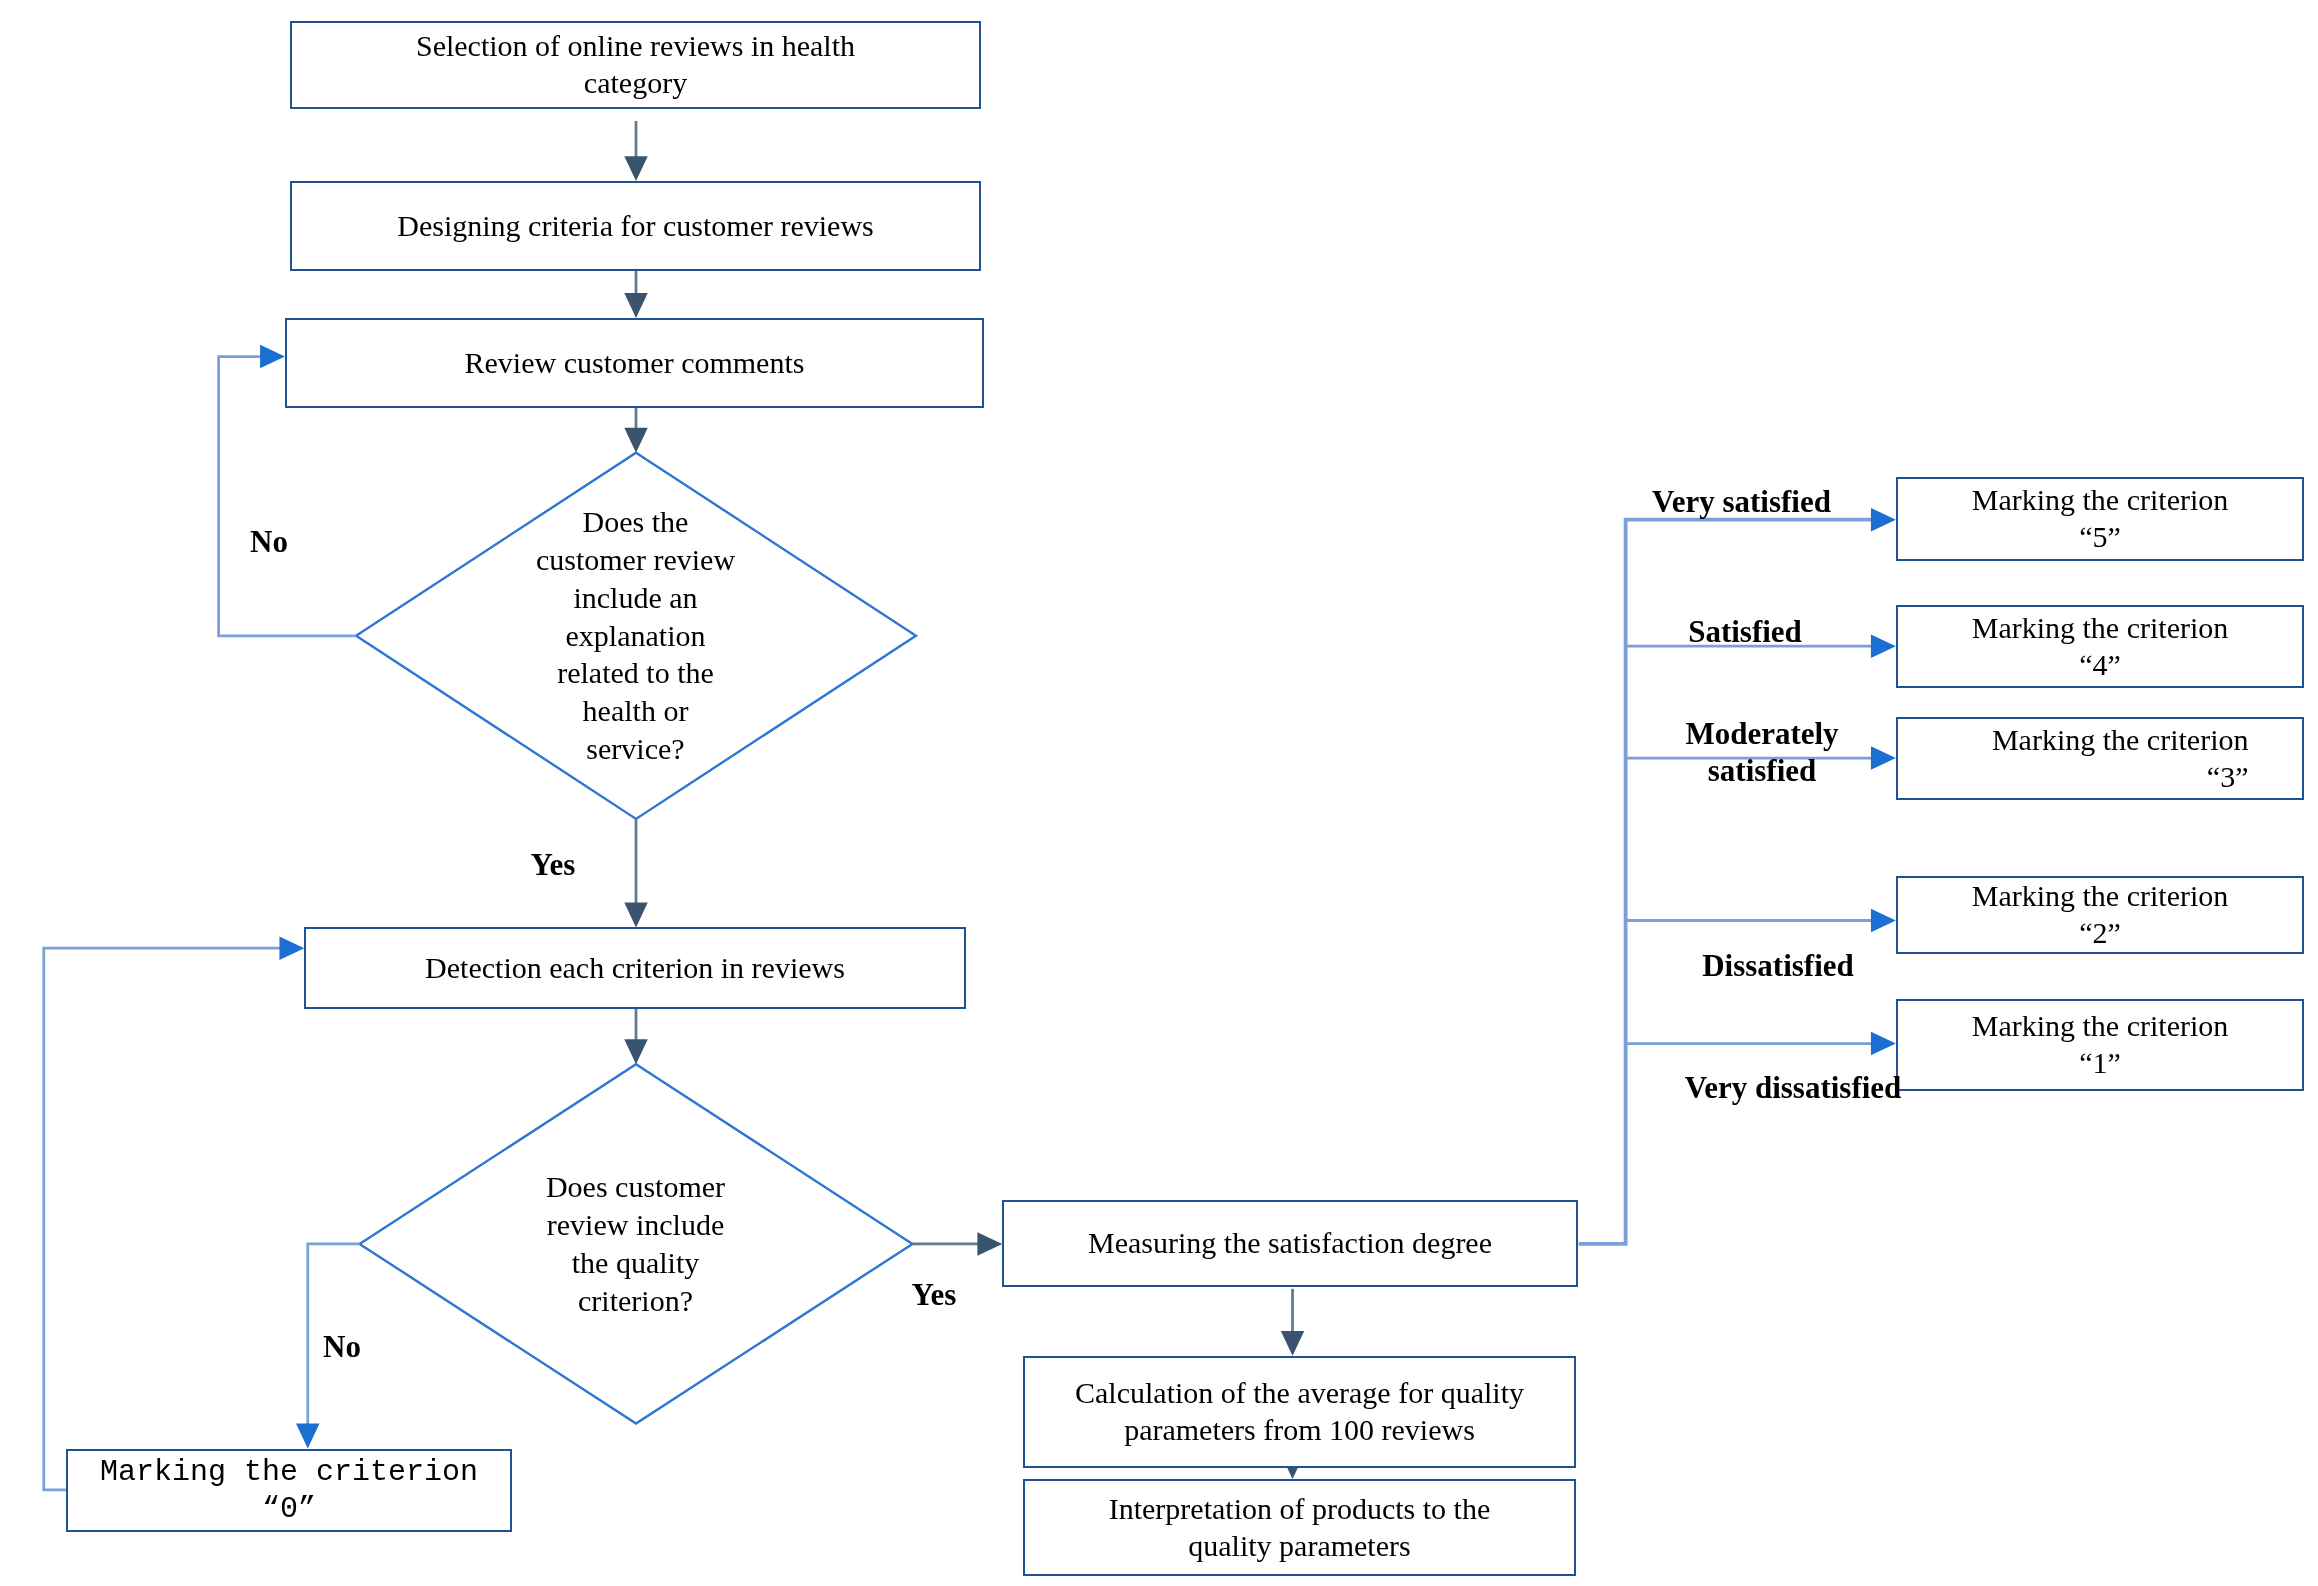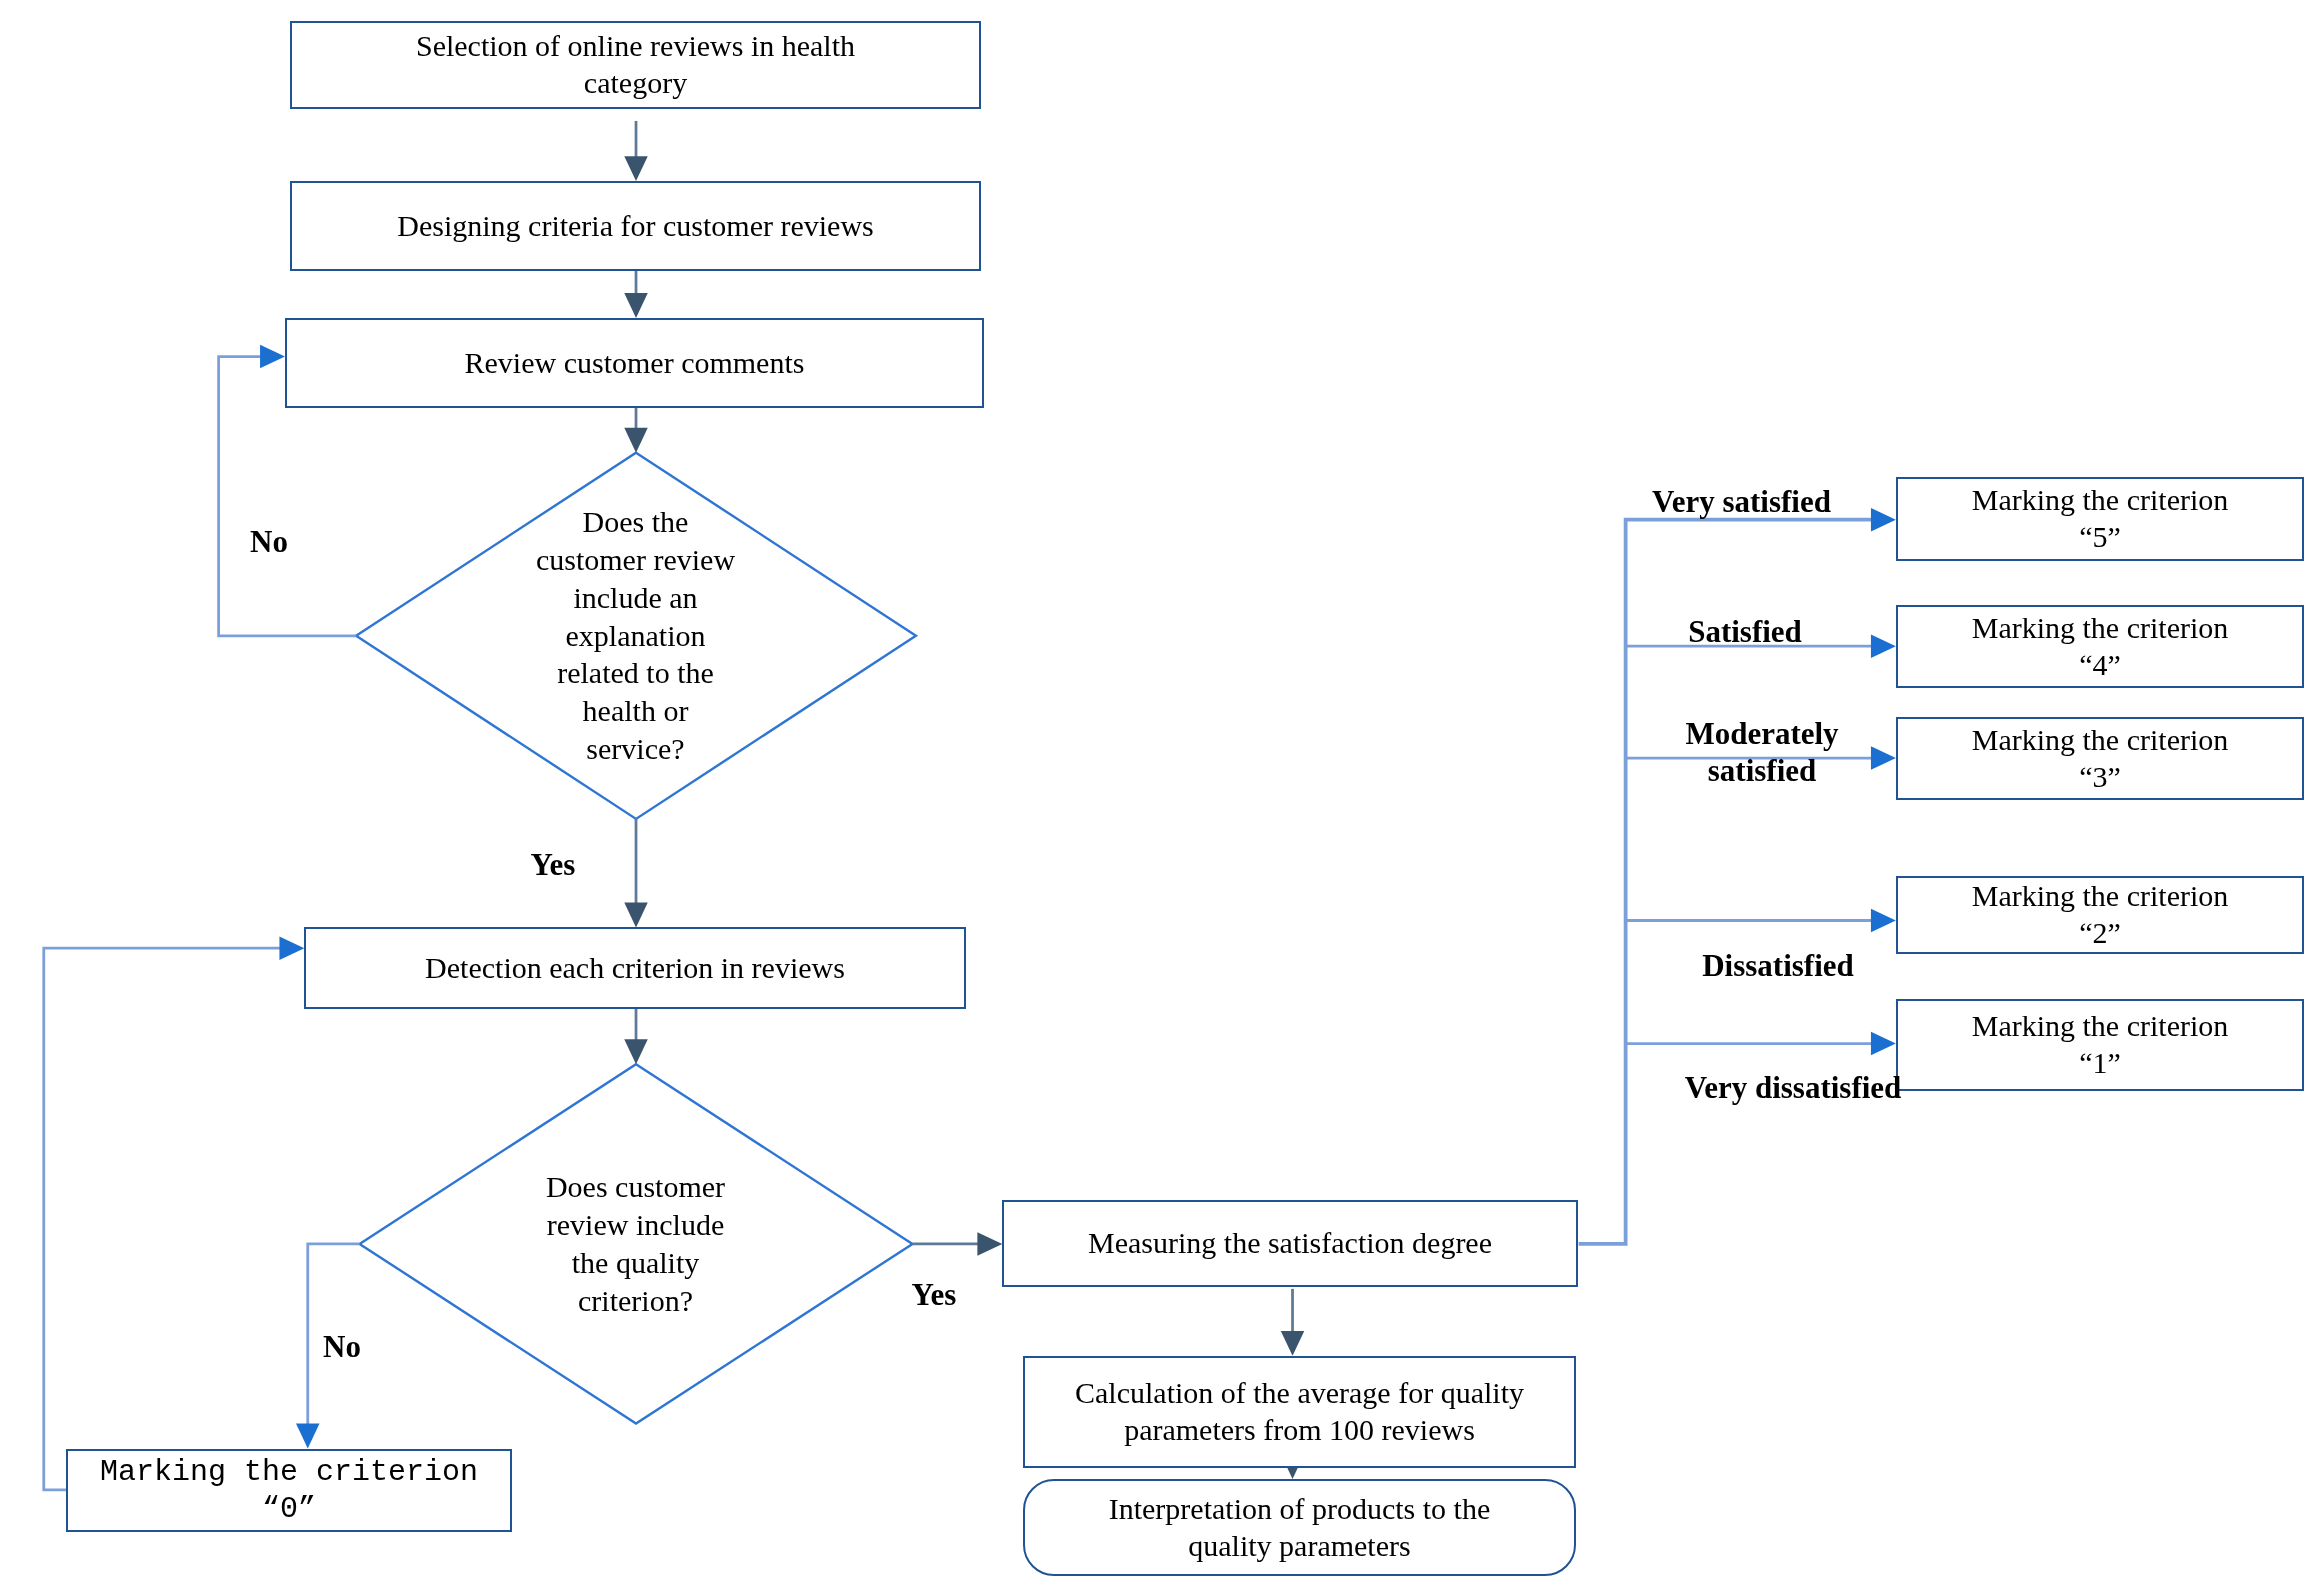--- a/index.html
+++ b/index.html
@@ -132,34 +132,34 @@
   </div>
 
   <div class="node" style="left:1002px;top:1200px;width:576px;height:87px;">
     <span class="txt">Measuring the satisfaction  degree</span>
   </div>
 
   <div class="node" style="left:1023px;top:1356px;width:553px;height:112px;">
     <span class="txt" style="max-width:470px;">Calculation of the average for quality parameters from 100 reviews</span>
   </div>
 
-  <div class="node" style="left:1023px;top:1479px;width:553px;height:97px;border-radius:31px;">
+  <div class="node" style="left:1023px;top:1479px;width:553px;height:97px;">
     <span class="txt" style="max-width:470px;">Interpretation of products to the quality parameters</span>
   </div>
 
   <div class="node" style="left:1896px;top:477px;width:408px;height:84px;">
     <span class="txt" style="max-width:297px;">Marking the criterion “5”</span>
   </div>
 
   <div class="node" style="left:1896px;top:605px;width:408px;height:83px;">
     <span class="txt" style="max-width:297px;">Marking the criterion “4”</span>
   </div>
 
   <div class="node" style="left:1896px;top:717px;width:408px;height:83px;">
-    <span class="txt" style="max-width:297px;">Marking the criterion “3”</span>
+    <span class="txt" style="max-width:297px;text-align:right;">Marking the criterion “3”</span>
   </div>
 
   <div class="node" style="left:1896px;top:876px;width:408px;height:78px;">
     <span class="txt" style="max-width:297px;">Marking the criterion “2”</span>
   </div>
 
   <div class="node" style="left:1896px;top:999px;width:408px;height:92px;">
     <span class="txt" style="max-width:297px;">Marking the criterion “1”</span>
   </div>
 

